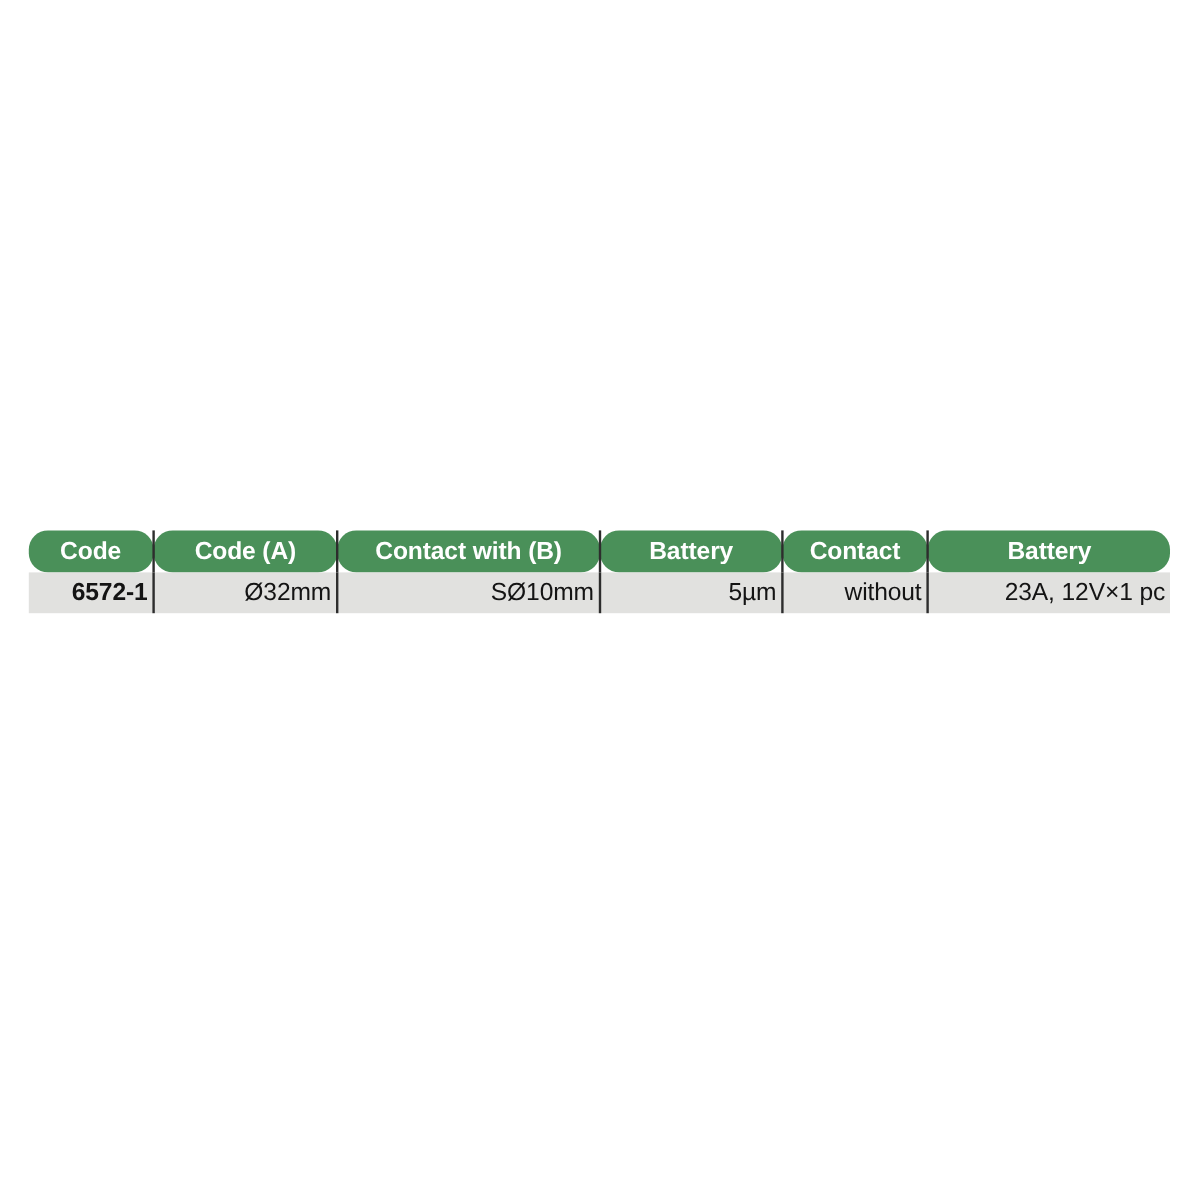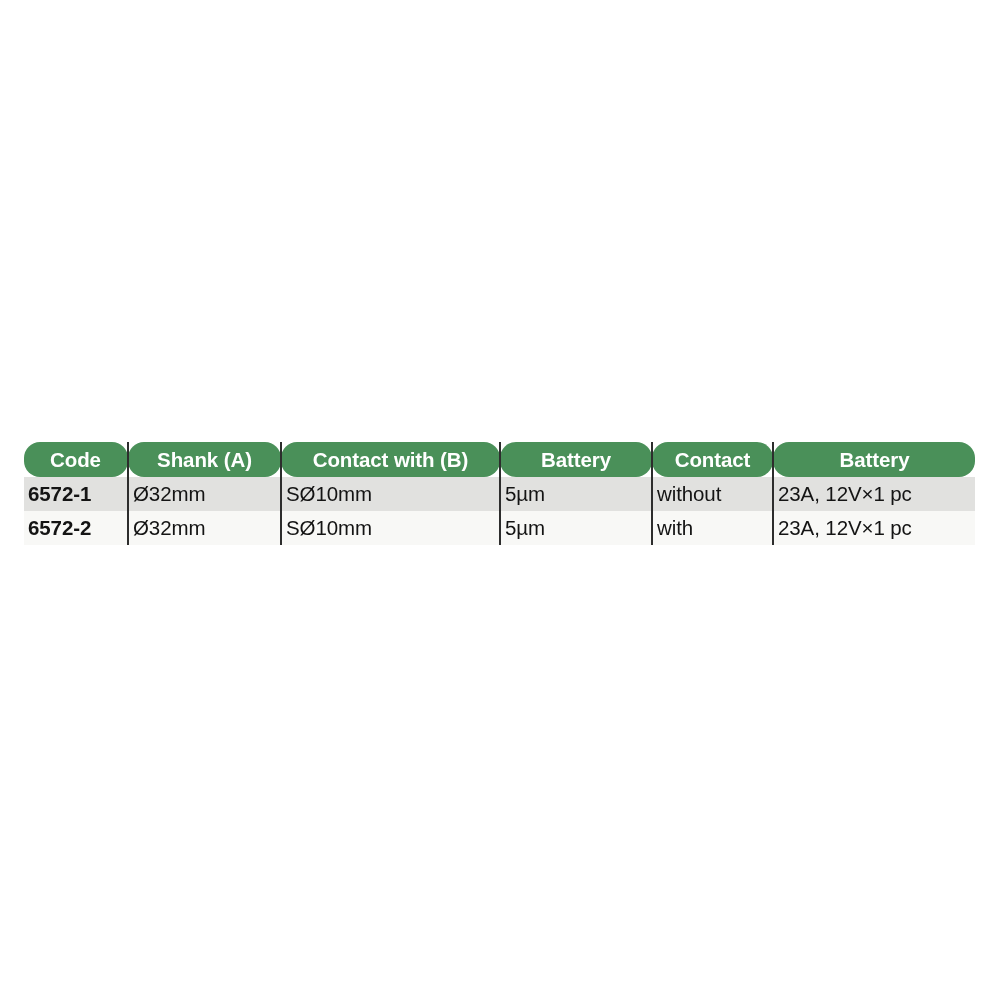--- a/index.html
+++ b/index.html
@@ -54,21 +54,21 @@
     border-radius: 16px;
   }
   table.spec-table thead th:last-child {
     border-right: none;
   }
 
   
   table.spec-table tbody td {
     font-size: 20.5px;
     color: #141414;
-    text-align: left;
+    text-align: right;
     height: 34px;
     line-height: 34px;
     padding: 0 4px;
     white-space: nowrap;
     box-sizing: border-box;
     border-right: 2px solid #2d2d2d;
     letter-spacing: -0.1px;
   }
   table.spec-table tbody td:last-child {
     border-right: none;
@@ -91,39 +91,31 @@
       <col class="c-code">
       <col class="c-shank">
       <col class="c-ball">
       <col class="c-accuracy">
       <col class="c-beeper">
       <col class="c-battery">
     </colgroup>
     <thead>
       <tr>
         <th>Code</th>
-        <th>Shank (A)</th>
+        <th>Code (A)</th>
         <th>Contact with (B)</th>
         <th>Battery</th>
         <th>Contact</th>
         <th>Battery</th>
       </tr>
     </thead>
     <tbody>
       <tr class="row-odd">
         <td class="code-cell">6572-1</td>
         <td>Ø32mm</td>
         <td>SØ10mm</td>
         <td>5µm</td>
         <td>without</td>
         <td>23A, 12V×1 pc</td>
       </tr>
-      <tr class="row-even">
-        <td class="code-cell">6572-2</td>
-        <td>Ø32mm</td>
-        <td>SØ10mm</td>
-        <td>5µm</td>
-        <td>with</td>
-        <td>23A, 12V×1 pc</td>
-      </tr>
     </tbody>
   </table>
 </div>
 
 </body></html>

